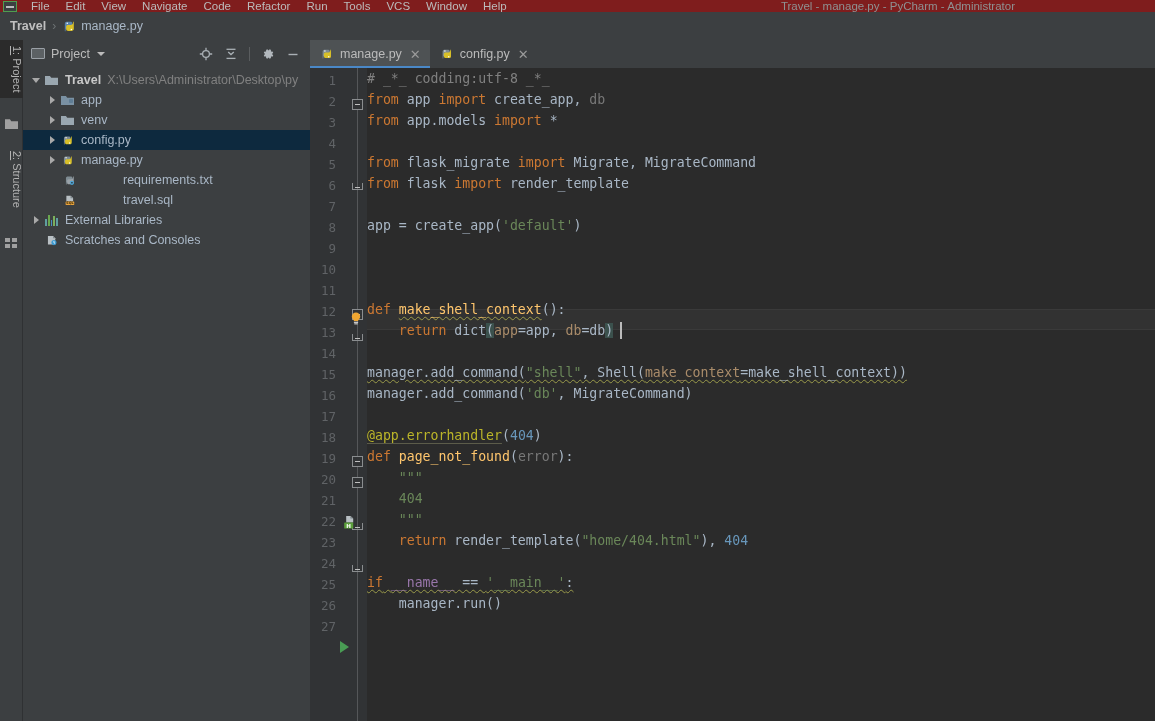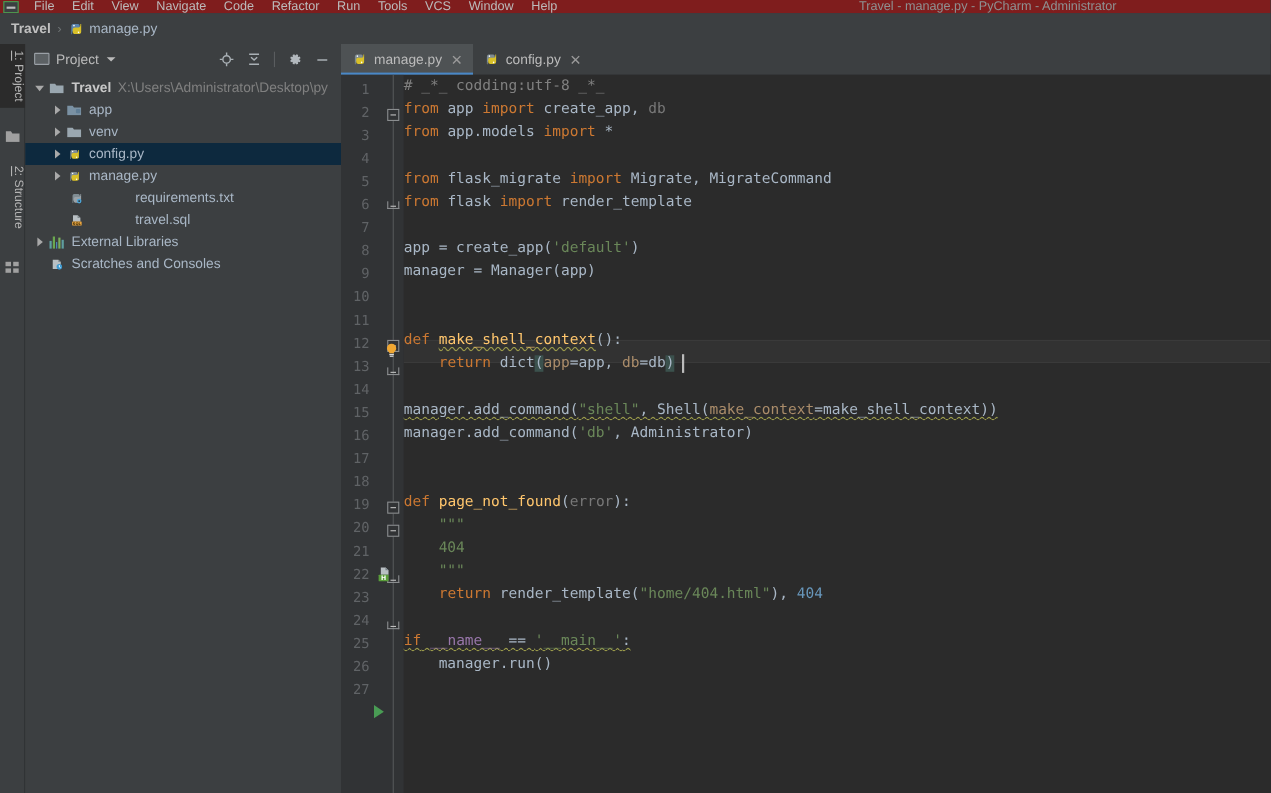--- a/index.html
+++ b/index.html
@@ -526,28 +526,28 @@
 
     <div class="code">
       <div class="cline" style="top:0px;"><span class="t-com"># _*_ codding:utf-8 _*_</span></div>
 
       <div class="cline" style="top:21px;"><span class="t-kw">from</span><span class="t-txt"> app </span><span class="t-kw">import</span><span class="t-txt"> create_app, </span><span class="t-dim">db</span></div>
       <div class="cline" style="top:42px;"><span class="t-kw">from</span><span class="t-txt"> app.models </span><span class="t-kw">import</span><span class="t-txt"> *</span></div>
       <div class="cline" style="top:84px;"><span class="t-kw">from</span><span class="t-txt"> flask_migrate </span><span class="t-kw">import</span><span class="t-txt"> Migrate, MigrateCommand</span></div>
       <div class="cline" style="top:105px;"><span class="t-kw">from</span><span class="t-txt"> flask </span><span class="t-kw">import</span><span class="t-txt"> render_template</span></div>
 
       <div class="cline" style="top:147px;"><span class="t-txt">app = create_app(</span><span class="t-str">'default'</span><span class="t-txt">)</span></div>
-      <div class="cline" style="top:168px;"><span class="t-txt">manager = Manager(app)</span></div>
 
       <div class="cline" style="top:231px;"><span class="t-kw">def</span><span class="t-txt"> </span><span class="t-def wavy">make_shell_context</span><span class="t-txt">():</span></div>
       <div class="cline" style="top:252px;"><span class="t-txt">    </span><span class="t-kw">return</span><span class="t-txt"> dict</span><span class="sel-paren t-txt">(</span><span class="t-param">app</span><span class="t-txt">=app, </span><span class="t-param">db</span><span class="t-txt">=db</span><span class="sel-paren t-txt">)</span></div>
 
       <div class="cline" style="top:294px;"><span class="t-txt wavy">manager.add_command(</span><span class="t-str wavy">"shell"</span><span class="t-txt wavy">, Shell(</span><span class="t-param wavy">make_context</span><span class="t-txt wavy">=make_shell_context))</span></div>
-      <div class="cline" style="top:315px;"><span class="t-txt">manager.add_command(</span><span class="t-str">'db'</span><span class="t-txt">, Administrator)</span></div>
-
+      <div class="cline" style="top:315px;"><span class="t-txt">manager.add_command(</span><span class="t-str">'db'</span><span class="t-txt">, MigrateCommand)</span></div>
+
+      <div class="cline" style="top:357px;"><span class="t-dec und">@app.errorhandler</span><span class="t-txt">(</span><span class="t-num">404</span><span class="t-txt">)</span></div>
       <div class="cline" style="top:378px;"><span class="t-kw">def</span><span class="t-txt"> </span><span class="t-def">page_not_found</span><span class="t-txt">(</span><span class="t-dim">error</span><span class="t-txt">):</span></div>
       <div class="cline" style="top:399px;"><span class="t-str">    """</span></div>
       <div class="cline" style="top:420px;"><span class="t-str">    404</span></div>
       <div class="cline" style="top:441px;"><span class="t-str">    """</span></div>
       <div class="cline" style="top:462px;"><span class="t-txt">    </span><span class="t-kw">return</span><span class="t-txt"> render_template(</span><span class="t-str">"home/404.html"</span><span class="t-txt">), </span><span class="t-num">404</span></div>
 
       <div class="cline" style="top:504px;"><span class="t-kw wavy">if</span><span class="t-txt wavy"> </span><span class="t-gray wavy">__name__</span><span class="t-txt wavy"> == </span><span class="t-str wavy">'__main__'</span><span class="t-txt wavy">:</span></div>
       <div class="cline" style="top:525px;"><span class="t-txt">    manager.run()</span></div>
 
       <div class="caret" style="top:254px;left:253px;"></div>

